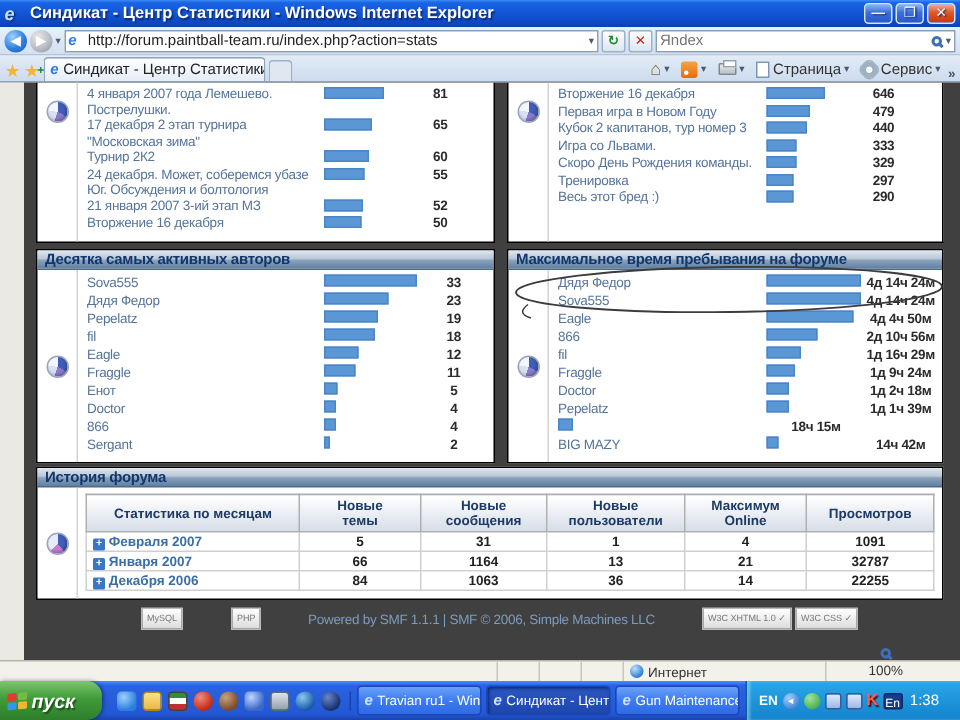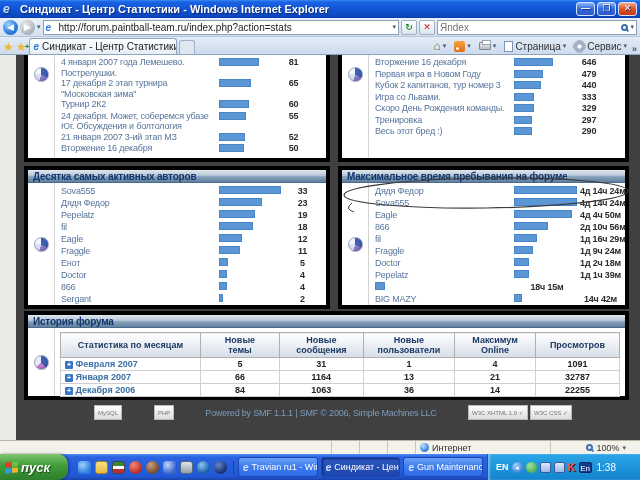--- a/index.html
+++ b/index.html
@@ -54,21 +54,21 @@
   .rss-ico::after{content:"";position:absolute;left:2px;bottom:2px;width:3px;height:3px;background:#fff;border-radius:50%;}
   .prn-ico{width:12px;height:8px;border:1px solid #7d8894;border-radius:1px;background:linear-gradient(#ececec,#b9bfc6);position:relative;}
   .prn-ico::before{content:"";position:absolute;left:2px;top:-3px;width:7px;height:3px;background:#fff;border:1px solid #9aa3ad;}
   .page-ico{width:9px;height:11px;background:#fff;border:1px solid #7d95b5;}
   .gear-ico{width:11px;height:11px;border-radius:50%;background:radial-gradient(circle,#fff 25%,#9fb0c4 30%,#9fb0c4 100%);
     box-shadow:0 -2px 0 -1px #9fb0c4,0 2px 0 -1px #9fb0c4,-2px 0 0 -1px #9fb0c4,2px 0 0 -1px #9fb0c4;}
   .chev{font-size:9px;color:#44536b;font-weight:bold;}
 
   
   .content{position:absolute;left:16px;top:55px;width:640px;height:385px;background:#404040;overflow:hidden;}
-  .blk{position:absolute;background:#fff;border:4px solid #000000;}
+  .blk{position:absolute;background:#fff;border:1px solid #000000;}
   .blk .hd{height:13px;padding:1px 5px;font-size:10px;font-weight:bold;color:#10366b;letter-spacing:-0.2px;
     background:linear-gradient(#e0e7ef 0%,#b9c7d7 45%,#8aa2bc 55%,#607f9f 100%);border-bottom:1px solid #4c6a8a;white-space:nowrap;overflow:hidden;}
   .blk .bd{display:flex;height:100%;}
   .blk .hd + .bd{height:calc(100% - 13px);}
   .icol{width:27px;flex:none;border-right:1px solid #d4d4d4;display:flex;justify-content:center;align-items:center;}
   .icol.top{align-items:flex-start;padding-top:12px;}
   .pie{width:15px;height:15px;border-radius:50%;border:1px solid #9aa4c0;
     background:conic-gradient(#3e5fb5 0 120deg,#8a7ccc 120deg 200deg,#d9e0f2 200deg 275deg,#f4f6fb 275deg 360deg);
     box-shadow:inset -1px -1px 2px rgba(0,0,40,.25);}
   .pie.alt{background:conic-gradient(#3e5fb5 0 140deg,#c87bd0 140deg 225deg,#e8ecf8 225deg 360deg);}
@@ -119,21 +119,21 @@
   .sthumb{position:absolute;left:0;top:218px;width:13px;height:34px;border:1px solid #8ca4e0;border-radius:2px;
     background:linear-gradient(90deg,#d7e0fd,#aec2f5);}
 
   
   .statusbar{position:absolute;left:0;top:440px;width:640px;height:14px;background:#f2f1ea;border-top:1px solid #b8b5a8;
     display:flex;align-items:center;font-size:9px;color:#333;}
   .sb-main{flex:1;height:100%;}
   .sb-cell{height:100%;border-left:1px solid #cac7ba;display:flex;align-items:center;padding:0 4px;gap:3px;}
   .sb-c1,.sb-c2,.sb-c3{width:28px;}
   .sb-zone{width:135px;}
-  .sb-zoom{width:80px;justify-content:flex-end;}
+  .sb-zoom{width:80px;justify-content:center;flex-direction:column;}
   .globe{width:9px;height:9px;border-radius:50%;background:radial-gradient(circle at 35% 30%,#bfe2ff,#2f7fd0 70%);flex:none;}
   .grip{width:10px;height:100%;}
 
   
   .taskbar{position:absolute;left:0;top:454px;width:640px;height:26px;display:flex;align-items:center;
     background:linear-gradient(#4b8df8 0%,#2a62e0 12%,#2258d6 85%,#1a43ab 100%);}
   .startbtn{height:26px;width:68px;flex:none;display:flex;align-items:center;gap:3px;padding:0 8px 0 5px;
     background:linear-gradient(#7ec56f,#3f9c38 45%,#2e7e2c);border-radius:0 10px 10px 0;box-shadow:1px 0 3px rgba(0,0,0,.4);
     color:#fff;font-size:13px;font-weight:bold;font-style:italic;text-shadow:1px 1px 1px #1d4a1c;}
   .winflag{display:grid;grid-template-columns:6px 6px;grid-template-rows:5px 5px;gap:1px;transform:skewY(-6deg);}
@@ -143,21 +143,21 @@
   .winflag i:nth-child(3){background:#2e9ae0;}
   .winflag i:nth-child(4){background:#f0b72e;}
   .ql{display:flex;align-items:center;gap:4px;padding:0 6px;border-right:1px solid #1a43ab;margin-left:4px;}
   .qlic{width:13px;height:13px;border-radius:3px;flex:none;}
   .tasks{display:flex;align-items:center;gap:3px;padding:0 4px;flex:1;min-width:0;}
   .taskbtn{height:20px;flex:1;min-width:0;max-width:95px;display:flex;align-items:center;gap:3px;padding:0 4px;border-radius:3px;
     border:1px solid #1b45b8;background:linear-gradient(#6aa2f8,#3d7bf0 50%,#2f6ae4);color:#fff;font-size:9px;
     white-space:nowrap;overflow:hidden;}
   .taskbtn.active{background:linear-gradient(#2c57c0,#1d47ae);box-shadow:inset 1px 1px 2px #0a2a6e;}
   .taskbtn .e{color:#cfe4ff;font-weight:bold;font-style:italic;font-size:10px;flex:none;}
-  .tray{height:26px;flex:none;display:flex;align-items:center;gap:3px;padding:0 24px 0 8px;
+  .tray{height:26px;flex:none;display:flex;align-items:center;gap:3px;padding:0 14px 0 8px;
     background:linear-gradient(#2ba6e8,#1283cd);border-left:1px solid #0a5ea8;box-shadow:inset 2px 0 2px rgba(255,255,255,.35);
     color:#fff;font-size:9px;}
   .trayic{width:11px;height:11px;border-radius:2px;flex:none;}
   .t-lang{font-weight:bold;}
   .t-circ{border-radius:50%;background:radial-gradient(circle at 35% 30%,#9ed1ff,#1f66c8);color:#fff;font-size:7px;line-height:11px;text-align:center;}
   .t-grn{background:radial-gradient(circle at 35% 30%,#9fe69a,#2e9a3a);border-radius:50%;}
   .t-net{background:linear-gradient(#dfeafe,#9db8e8);border:1px solid #3a5a9a;}
   .t-kav{color:#ff5a4a;font-weight:bold;font-size:11px;width:auto;background:none;text-shadow:1px 1px 1px #400;}
   .t-en{background:#123c8c;border:1px solid #0a2a66;color:#fff;font-size:8px;line-height:11px;text-align:center;width:13px;}
   .t-clock{margin-left:2px;font-size:10px;}

